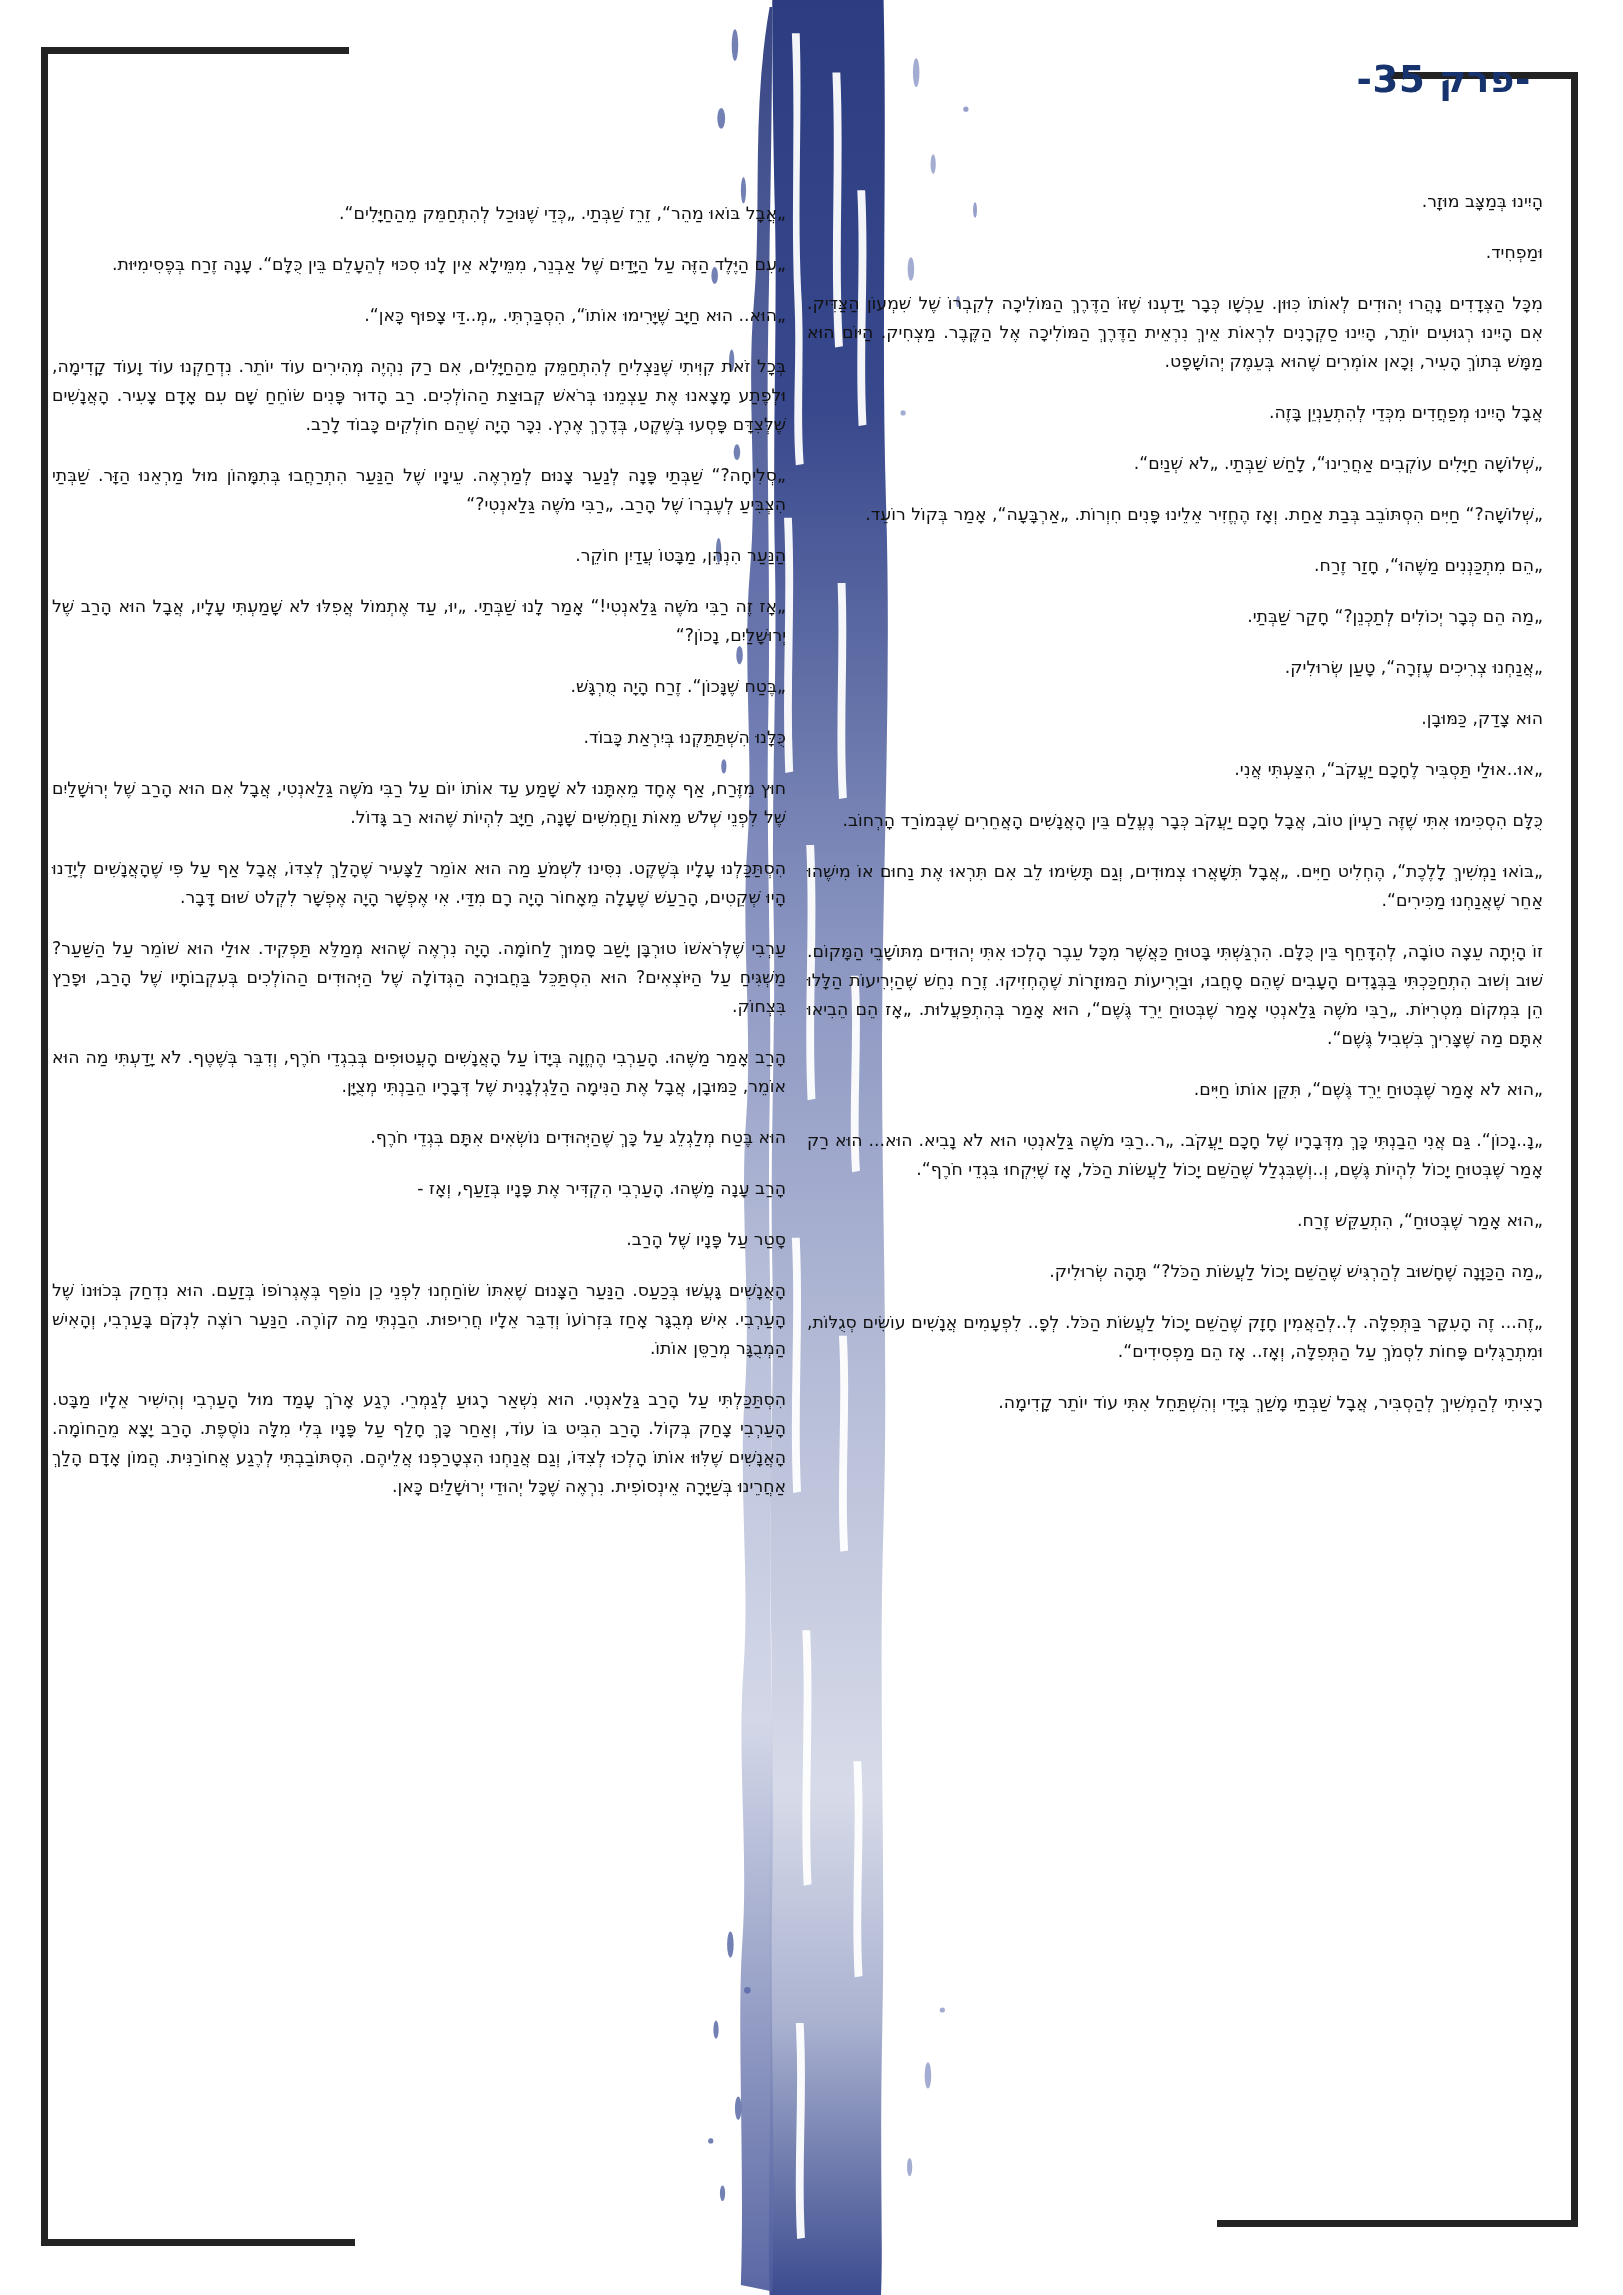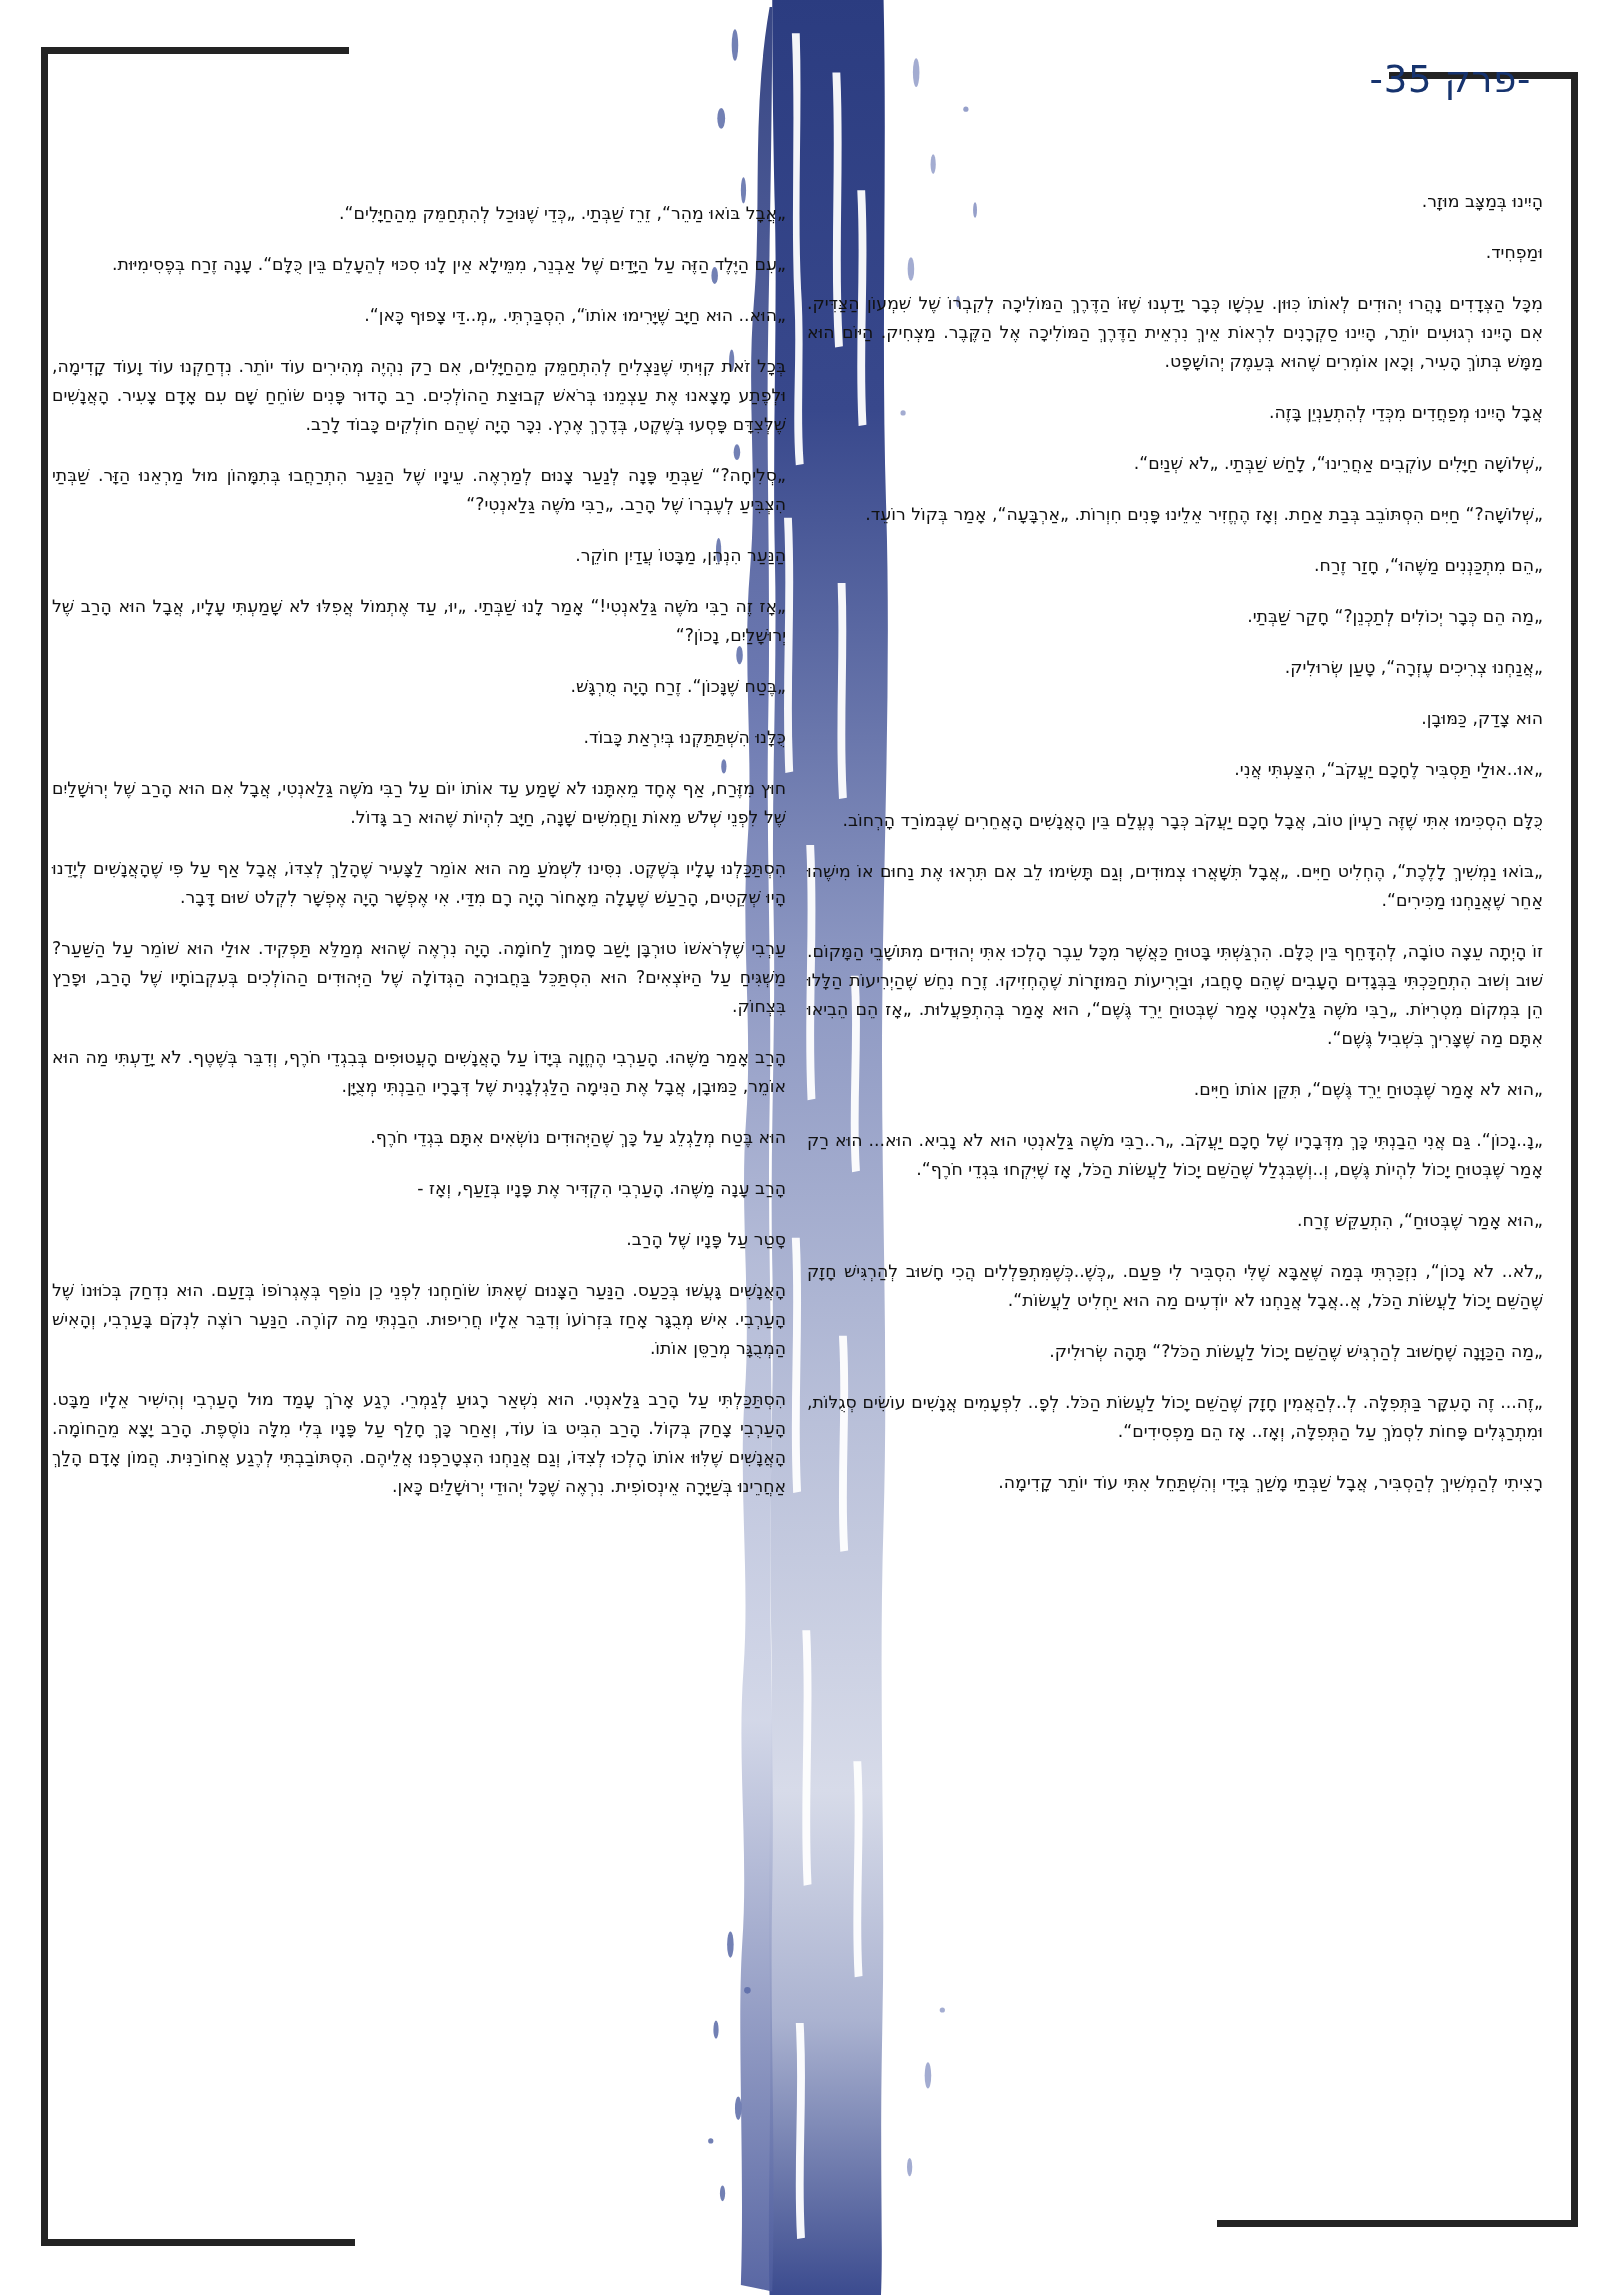--- a/index.html
+++ b/index.html
@@ -31,21 +31,21 @@
     pointer-events:none;
   }
   #splash svg{display:block;width:100%;height:100%;}
 
   
   #chapter-title{
     position:absolute;
     top:58px;right:92px;
     color:#16336e;
     font-size:37px;
-    font-weight:normal;
+    font-weight:bold;
     letter-spacing:0.7px;
     direction:rtl;
     font-family:"DejaVu Sans","Liberation Sans",sans-serif;
   }
 
   
   .column{
     position:absolute;
     direction:rtl;
     text-align:justify;
@@ -193,21 +193,20 @@
   <p class="para">„מַה הֵם כְּבָר יְכוֹלִים לְתַכְנֵן?“ חָקַר שַׁבְּתַי.</p>
   <p class="para">„אֲנַחְנוּ צְרִיכִים עֶזְרָה“, טָעַן שְׂרוּלִיק.</p>
   <p class="para">הוּא צָדַק, כַּמּוּבָן.</p>
   <p class="para">„אוּ..אוּלַי תַּסְבִּיר לֶחָכָם יַעֲקֹב“, הִצַּעְתִּי אֲנִי.</p>
   <p class="para">כֻּלָּם הִסְכִּימוּ אִתִּי שֶׁזֶּה רַעְיוֹן טוֹב, אֲבָל חָכָם יַעֲקֹב כְּבָר נֶעֱלַם בֵּין הָאֲנָשִׁים הָאֲחֵרִים שֶׁבְּמוֹרַד הָרְחוֹב.</p>
   <p class="para">„בּוֹאוּ נַמְשִׁיךְ לָלֶכֶת“, הֶחְלִיט חַיִּים. „אֲבָל תִּשָּׁאֲרוּ צְמוּדִים, וְגַם תָּשִׂימוּ לֵב אִם תִּרְאוּ אֶת נַחוּם אוֹ מִישֶׁהוּ אַחֵר שֶׁאֲנַחְנוּ מַכִּירִים“.</p>
   <p class="para">זוֹ הָיְתָה עֵצָה טוֹבָה, לְהִדָּחֵף בֵּין כֻּלָּם. הִרְגַּשְׁתִּי בָּטוּחַ כַּאֲשֶׁר מִכָּל עֵבֶר הָלְכוּ אִתִּי יְהוּדִים מִתּוֹשָׁבֵי הַמָּקוֹם. שׁוּב וְשׁוּב הִתְחַכַּכְתִּי בַּבְּגָדִים הָעָבִים שֶׁהֵם סָחֲבוּ, וּבַיְרִיעוֹת הַמּוּזָרוֹת שֶׁהֶחְזִיקוּ. זֶרַח נִחֵשׁ שֶׁהַיְרִיעוֹת הַלָּלוּ הֵן בִּמְקוֹם מִטְרִיּוֹת. „רַבִּי מֹשֶׁה גַּלַאנְטִי אָמַר שֶׁבְּטוּחַ יֵרֵד גֶּשֶׁם“, הוּא אָמַר בְּהִתְפַּעֲלוּת. „אָז הֵם הֵבִיאוּ אִתָּם מַה שֶּׁצָּרִיךְ בִּשְׁבִיל גֶּשֶׁם“.</p>
   <p class="para">„הוּא לֹא אָמַר שֶׁבְּטוּחַ יֵרֵד גֶּשֶׁם“, תִּקֵּן אוֹתוֹ חַיִּים.</p>
   <p class="para">„נָ..נָכוֹן“. גַּם אֲנִי הֵבַנְתִּי כָּךְ מִדְּבָרָיו שֶׁל חָכָם יַעֲקֹב. „ר..רַבִּי מֹשֶׁה גַּלַאנְטִי הוּא לֹא נָבִיא. הוּא... הוּא רַק אָמַר שֶׁבְּטוּחַ יָכוֹל לִהְיוֹת גֶּשֶׁם, וְ..וְשֶׁבִּגְלַל שֶׁהַשֵּׁם יָכוֹל לַעֲשׂוֹת הַכֹּל, אָז שֶׁיִּקְחוּ בִּגְדֵי חֹרֶף“.</p>
   <p class="para">„הוּא אָמַר שֶׁבְּטוּחַ“, הִתְעַקֵּשׁ זֶרַח.</p>
-  <p class="para">„לֹא.. לֹא נָכוֹן“, נִזְכַּרְתִּי בְּמַה שֶּׁאַבָּא שֶׁלִּי הִסְבִּיר לִי פַּעַם. „כְּשֶׁ..כְּשֶׁמִּתְפַּלְלִים הֲכִי חָשׁוּב לְהַרְגִּישׁ חָזָק שֶׁהַשֵּׁם יָכוֹל לַעֲשׂוֹת הַכֹּל, אֲ..אֲבָל אֲנַחְנוּ לֹא יוֹדְעִים מַה הוּא יַחְלִיט לַעֲשׂוֹת“.</p>
   <p class="para">„מַה הַכַּוָּנָה שֶׁחָשׁוּב לְהַרְגִּישׁ שֶׁהַשֵּׁם יָכוֹל לַעֲשׂוֹת הַכֹּל?“ תָּהָה שְׂרוּלִיק.</p>
   <p class="para">„זֶה... זֶה הָעִקָּר בַּתְּפִלָּה. לְ..לְהַאֲמִין חָזָק שֶׁהַשֵּׁם יָכוֹל לַעֲשׂוֹת הַכֹּל. לְפָ.. לִפְעָמִים אֲנָשִׁים עוֹשִׂים סְגֻלּוֹת, וּמִתְרַגְּלִים פָּחוֹת לִסְמֹךְ עַל הַתְּפִלָּה, וְאָז.. אָז הֵם מַפְסִידִים“.</p>
   <p class="para">רָצִיתִי לְהַמְשִׁיךְ לְהַסְבִּיר, אֲבָל שַׁבְּתַי מָשַׁךְ בְּיָדִי וְהִשְׁתַּחֵל אִתִּי עוֹד יוֹתֵר קָדִימָה.</p>
 </div>
 
 <div class="column" id="col-left">
   <p class="para">„אֲבָל בּוֹאוּ מַהֵר“, זֵרֵז שַׁבְּתַי. „כְּדֵי שֶׁנּוּכַל לְהִתְחַמֵּק מֵהַחַיָּלִים“.</p>
   <p class="para">„עִם הַיֶּלֶד הַזֶּה עַל הַיָּדַיִם שֶׁל אַבְנֵר, מִמֵּילָא אֵין לָנוּ סִכּוּי לְהֵעָלֵם בֵּין כֻּלָּם“. עָנָה זֶרַח בְּפֶסִימִיּוּת.</p>
   <p class="para">„הוּא.. הוּא חַיָּב שֶׁיָּרִימוּ אוֹתוֹ“, הִסְבַּרְתִּי. „מְ..דַּי צָפוּף כָּאן“.</p>
   <p class="para">בְּכָל זֹאת קִוִּיתִי שֶׁנַּצְלִיחַ לְהִתְחַמֵּק מֵהַחַיָּלִים, אִם רַק נִהְיֶה מְהִירִים עוֹד יוֹתֵר. נִדְחַקְנוּ עוֹד וָעוֹד קָדִימָה, וּלְפֶתַע מָצָאנוּ אֶת עַצְמֵנוּ בְּרֹאשׁ קְבוּצַת הַהוֹלְכִים. רַב הָדוּר פָּנִים שׂוֹחֵחַ שָׁם עִם אָדָם צָעִיר. הָאֲנָשִׁים שֶׁלְּצִדָּם פָּסְעוּ בְּשֶׁקֶט, בְּדֶרֶךְ אֶרֶץ. נִכָּר הָיָה שֶׁהֵם חוֹלְקִים כָּבוֹד לָרַב.</p>

